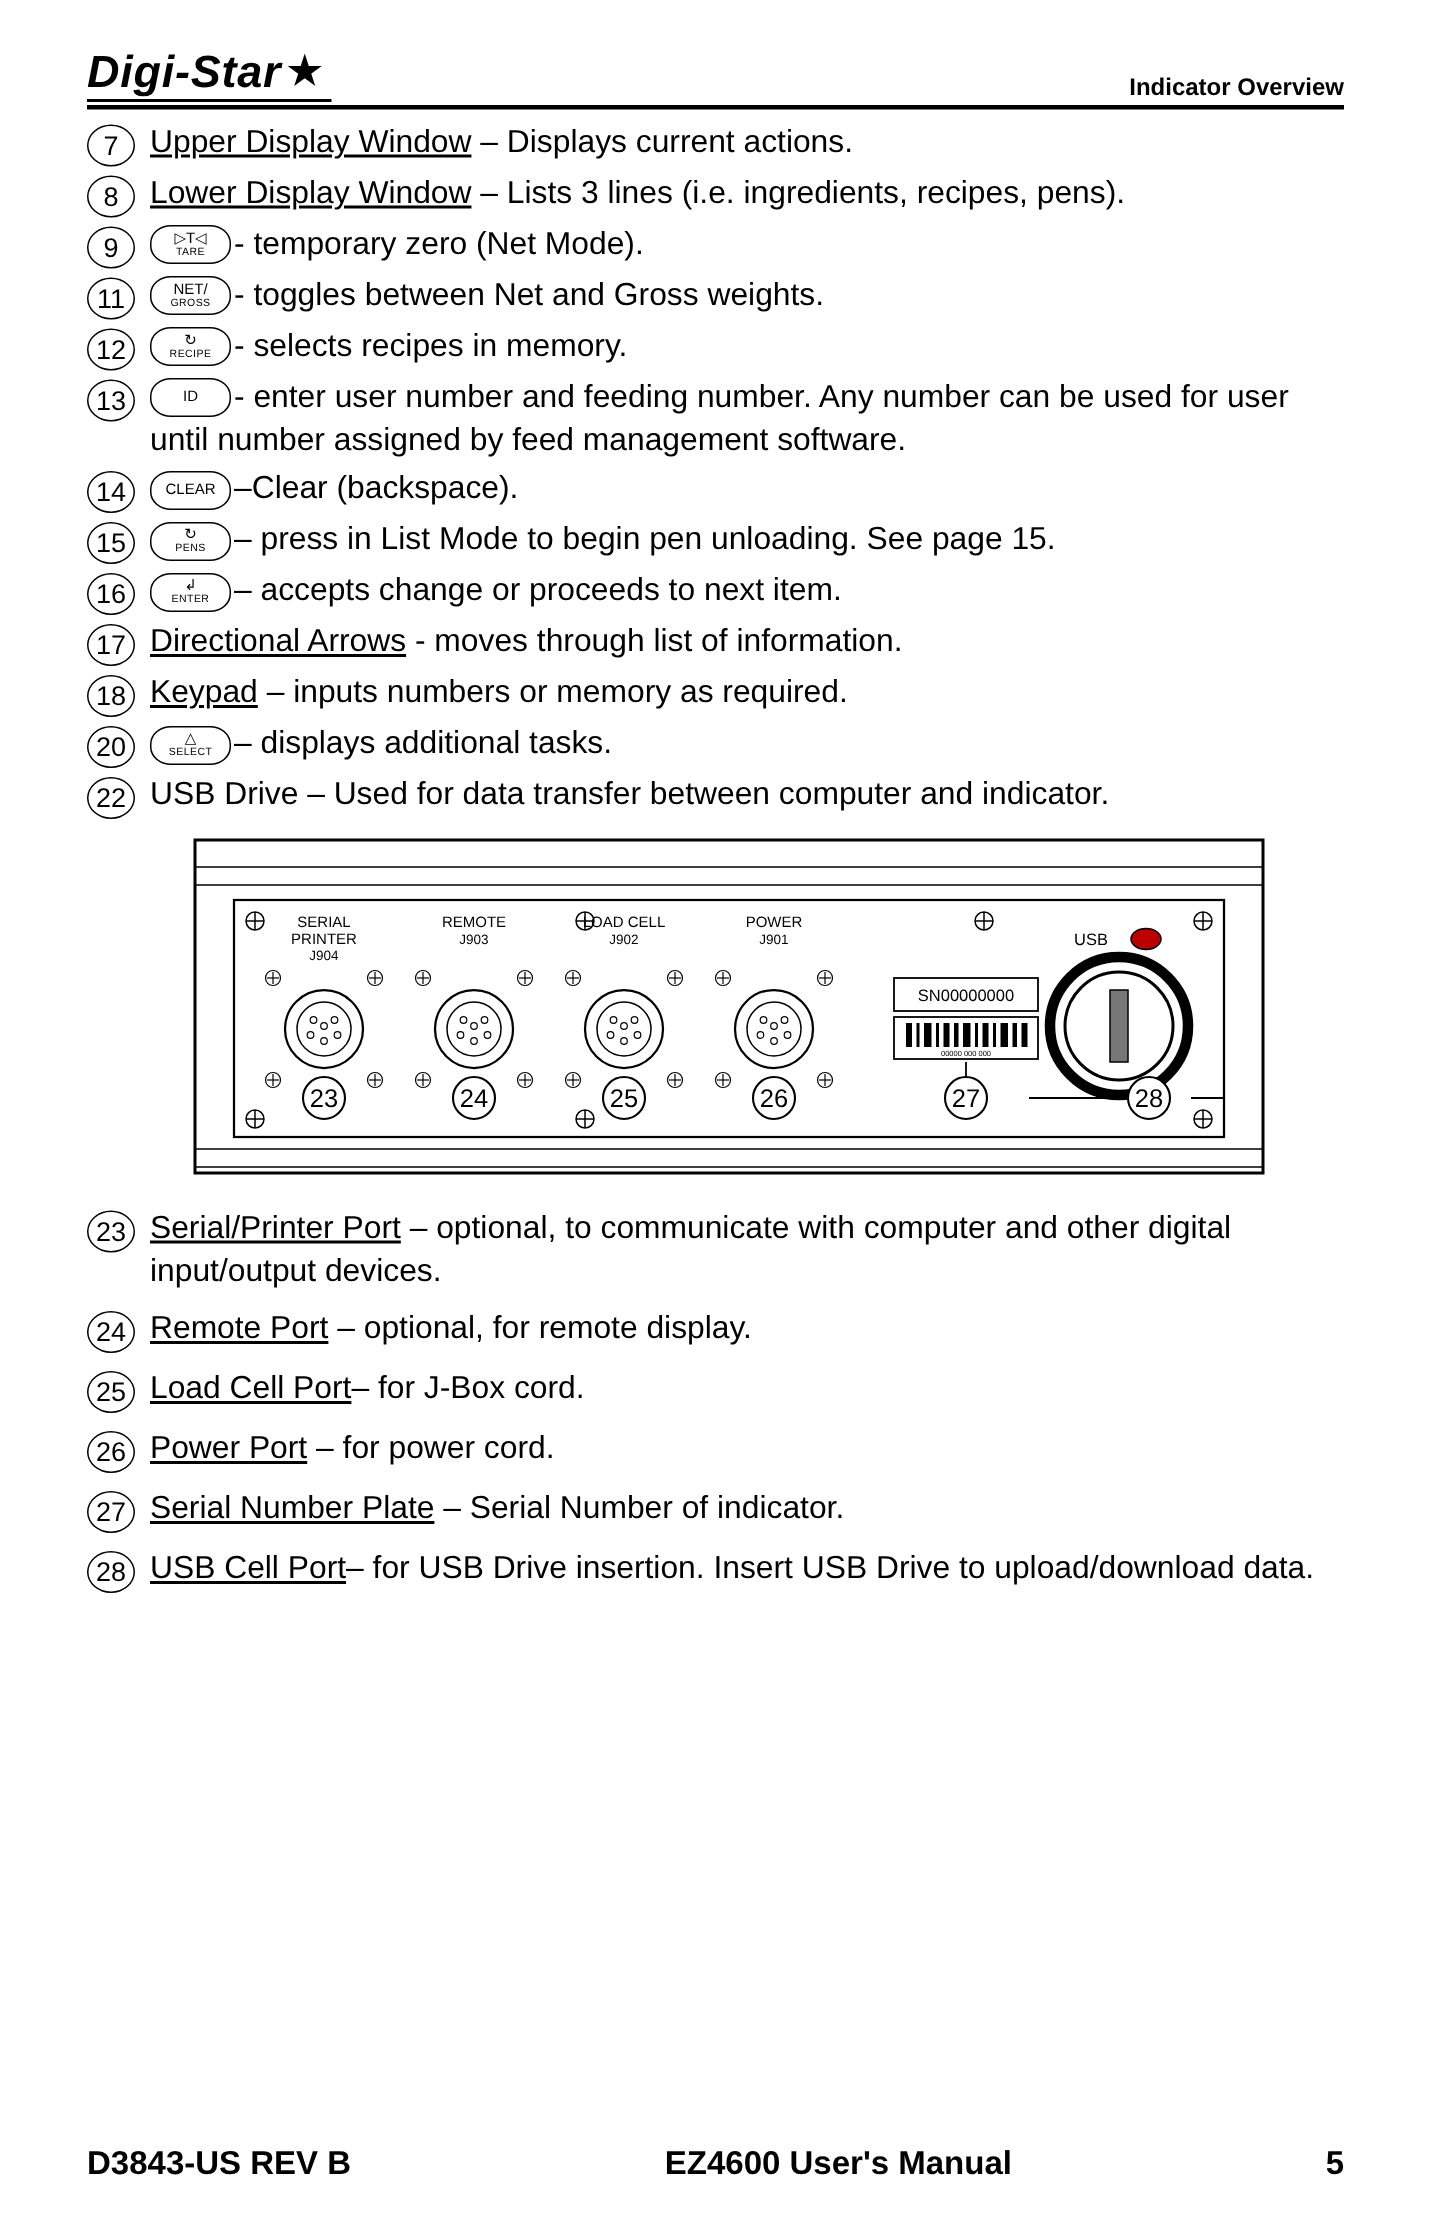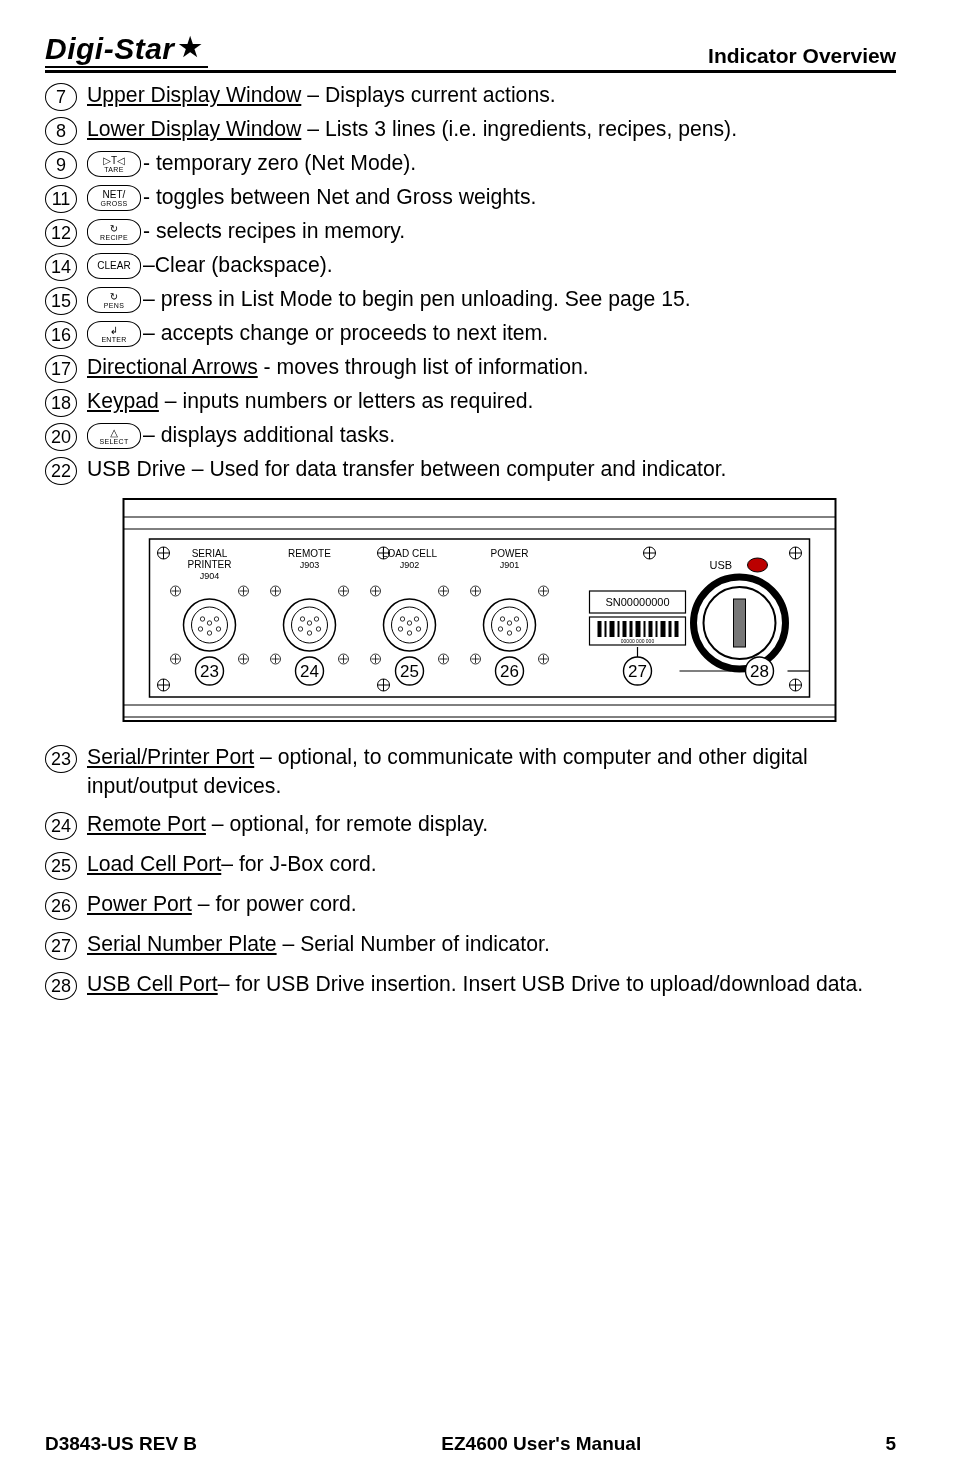--- a/index.html
+++ b/index.html
@@ -6,21 +6,21 @@
   html, body {
     margin: 0;
     padding: 0;
     background: #fff;
     font-family: Arial, Helvetica, sans-serif;
   }
   .page {
     width: 954px;
     height: 1475px;
     box-sizing: border-box;
-    padding: 32px 58px 20px 45px;
+    padding: 32px 58px 20px 58px;
     position: relative;
     display: flex;
     flex-direction: column;
   }
   
   .header-row {
     display: flex;
     align-items: flex-end;
     justify-content: space-between;
     margin-bottom: 2px;
@@ -38,21 +38,21 @@
     padding-right: 6px;
   }
   .brand .star {
     font-style: normal;
     font-size: 26px;
     display: inline-block;
     transform: translateY(-2px);
   }
   .section-title {
     font-weight: 700;
-    font-size: 21px;
+    font-size: 16px;
   }
   .header-rule {
     height: 3px;
     background: #000;
     margin: 0 0 8px 0;
   }
   
   .item-list {
     display: flex;
     flex-direction: column;
@@ -113,21 +113,21 @@
     width: 100%;
     height: 230px;
   }
   
   .footer {
     margin-top: auto;
     display: flex;
     justify-content: space-between;
     align-items: flex-end;
     font-weight: 700;
-    font-size: 19px;
+    font-size: 22px;
     padding-top: 18px;
   }
 </style>
 </head>
 <body>
 
 <div class="page">
 
   <div class="header-row">
     <span class="brand">
@@ -168,20 +168,28 @@
       <div class="item">
         <span class="num">12</span>
         <span class="body"><span class="key oval">
             <span class="key-inner">
               <span class="top arrow-glyph">↻</span>
               <span class="sub">RECIPE</span>
             </span>
           </span><span>- </span><span>selects recipes in memory.</span></span>
       </div>
       <div class="item">
+        <span class="num">13</span>
+        <span class="body"><span class="key oval">
+            <span class="key-inner">
+              <span class="top arrow-glyph">ID</span>
+            </span>
+          </span><span>- </span><span>enter user number and feeding number. Any number can be used for user until number assigned by feed management software.</span></span>
+      </div>
+      <div class="item">
         <span class="num">14</span>
         <span class="body"><span class="key oval">
             <span class="key-inner">
               <span class="top arrow-glyph">CLEAR</span>
             </span>
           </span><span>–</span><span>Clear (backspace).</span></span>
       </div>
       <div class="item">
         <span class="num">15</span>
         <span class="body"><span class="key oval">
@@ -199,21 +207,21 @@
               <span class="sub">ENTER</span>
             </span>
           </span><span>– </span><span>accepts change or proceeds to next item.</span></span>
       </div>
       <div class="item">
         <span class="num">17</span>
         <span class="body"><span class="u">Directional Arrows</span><span> - </span><span>moves through list of information.</span></span>
       </div>
       <div class="item">
         <span class="num">18</span>
-        <span class="body"><span class="u">Keypad</span><span> – </span><span>inputs numbers or letters as required.</span></span>
+        <span class="body"><span class="u">Keypad</span><span> – </span><span>inputs numbers or memory as required.</span></span>
       </div>
       <div class="item">
         <span class="num">20</span>
         <span class="body"><span class="key oval">
             <span class="key-inner">
               <span class="top arrow-glyph">△</span>
               <span class="sub">SELECT</span>
             </span>
           </span><span>– </span><span>displays additional tasks.</span></span>
       </div>

